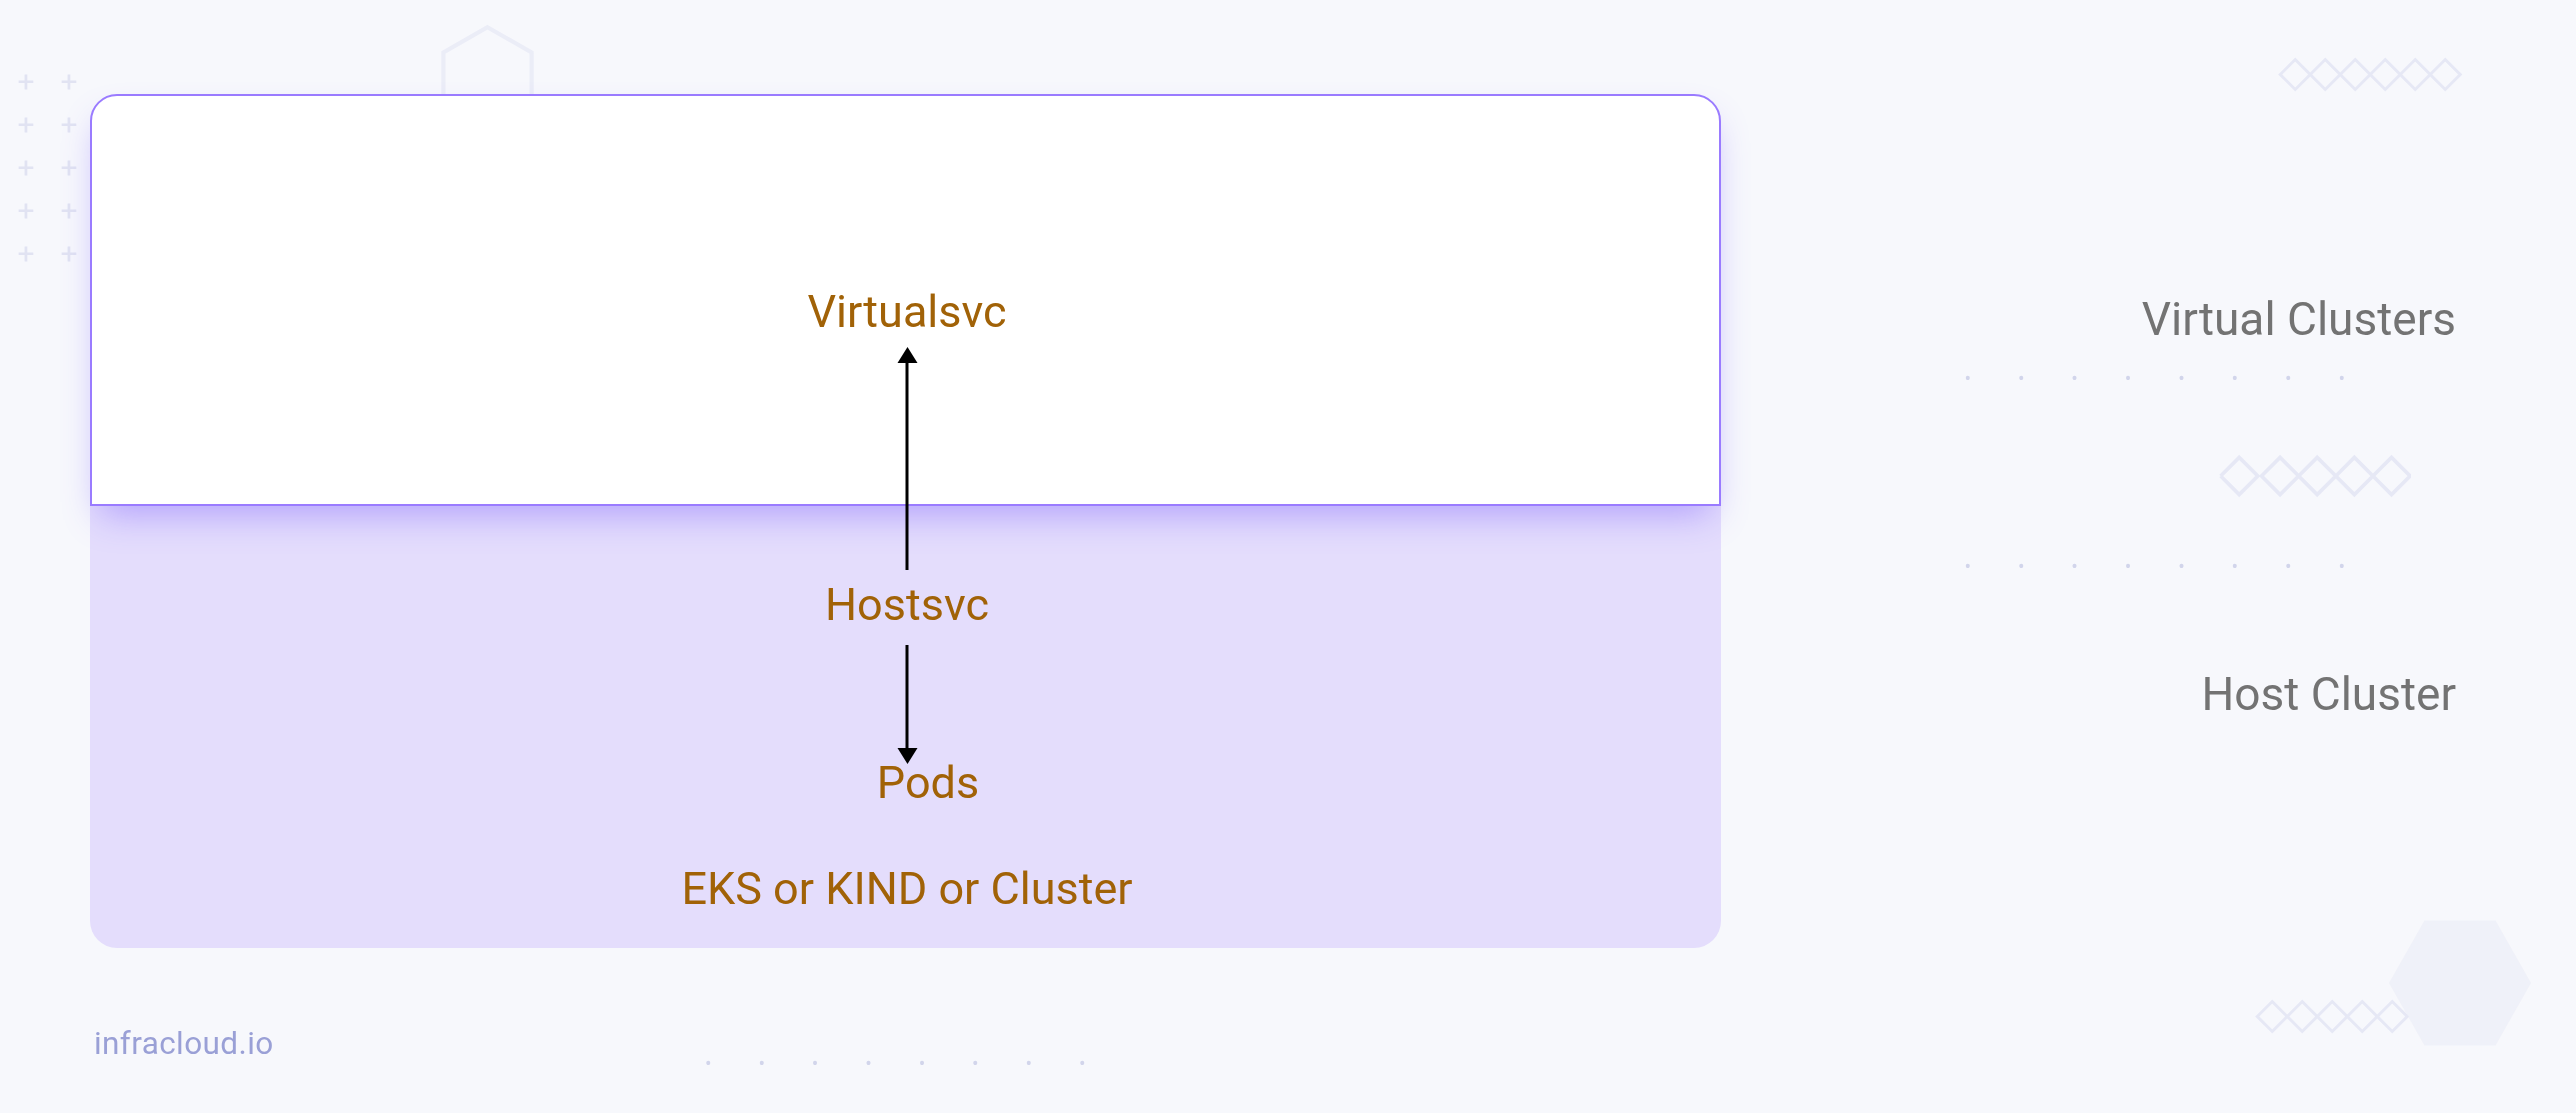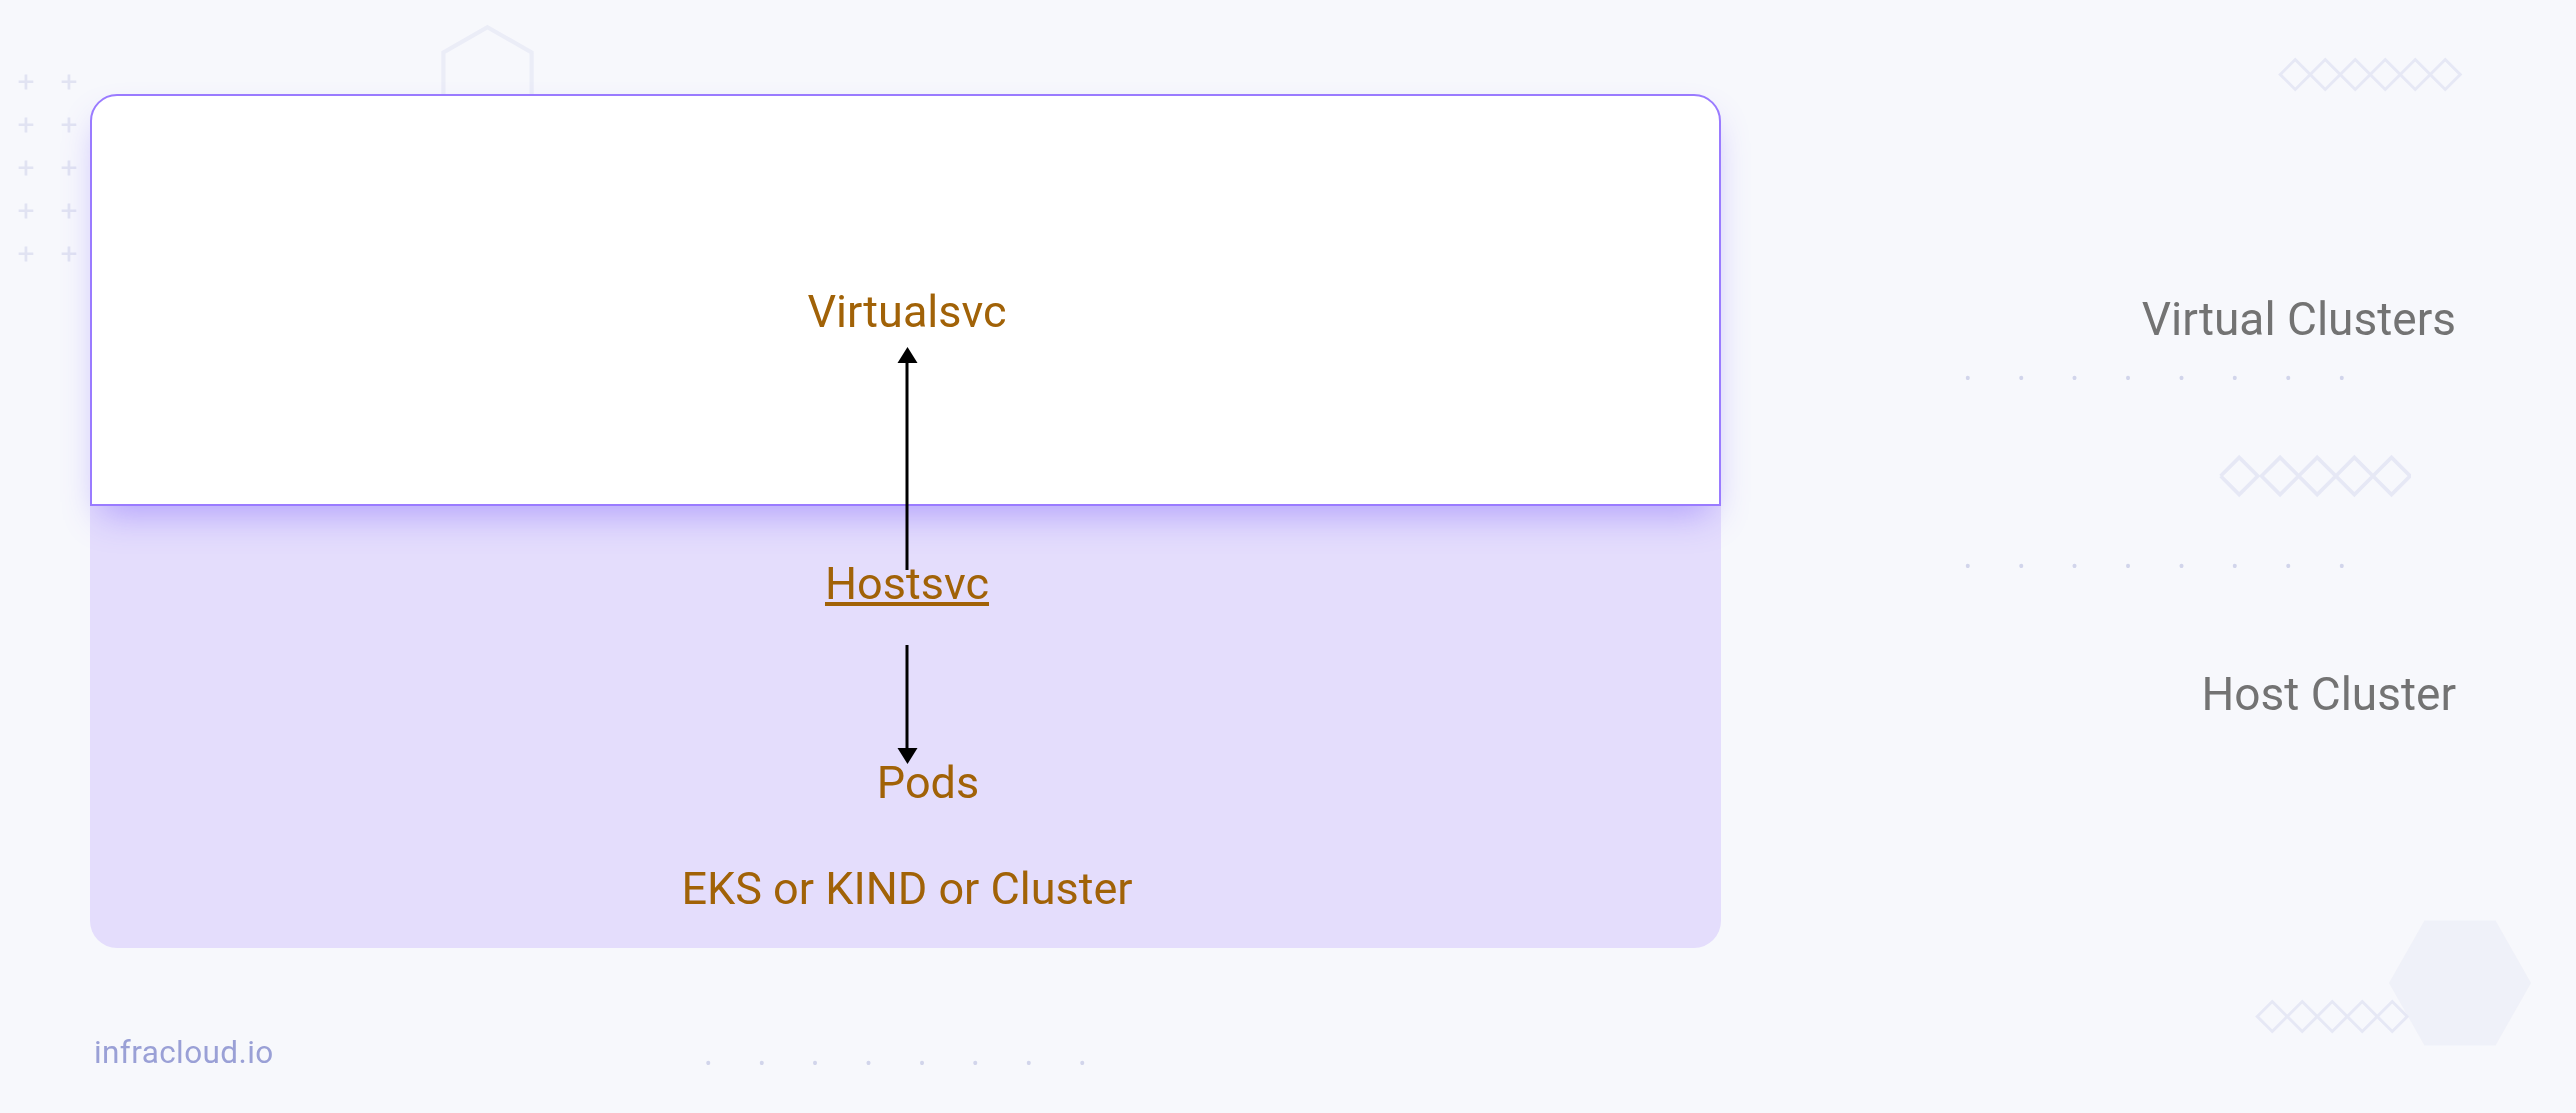--- a/index.html
+++ b/index.html
@@ -115,40 +115,40 @@
   .label {
     position: absolute;
     font-size: 45px;
     color: #a16207;
     font-weight: 400;
     white-space: nowrap;
     text-align:center;
     transform: translateX(-50%);
   }
   .lbl-virtualsvc { top: 285px; left: 907px; z-index:4; }
-  .lbl-hostsvc    { top: 557px; left: 907px; z-index:4;text-decoration:underline; }
+  .lbl-hostsvc    { top: 578px; left: 907px; z-index:4; }
   .lbl-pods       { top: 756px; left: 928px; z-index:4; }
   .lbl-eks        { top: 862px; left: 907px; z-index:4; }
 
   .side-label {
     position: absolute;
     right: 120px;
     font-size: 46px;
     color: #737373;
     font-weight: 400;
     white-space: nowrap;
     z-index:4;
   }
   .side-virt { top: 292px; }
   .side-host { top: 667px; }
 
   .footer-brand {
     position: absolute;
     left: 94px;
-    bottom: 43px;
+    bottom: 52px;
     font-size: 31.5px;
     color: #9aa0d6;
     letter-spacing: 0.4px;
     z-index:4;
   }
 
   
   .arrow {
     position: absolute;
     left: 907px;

